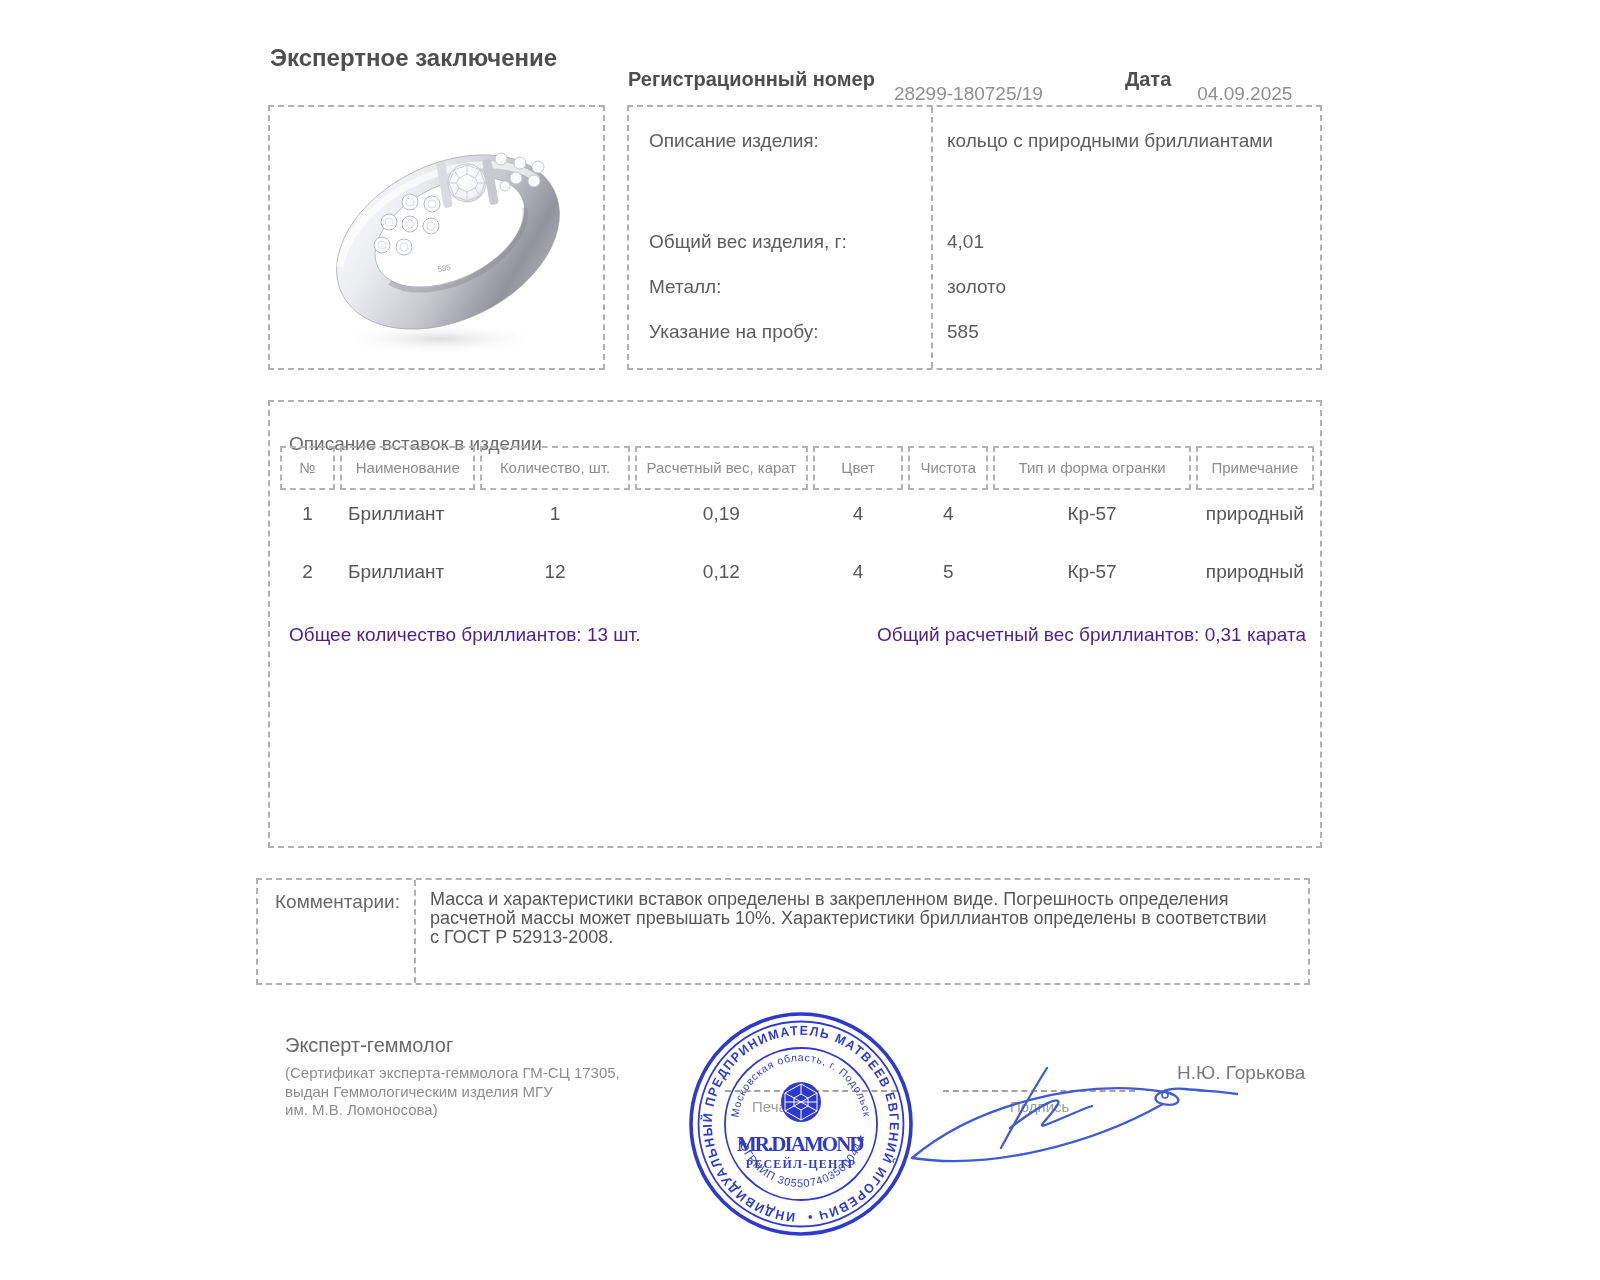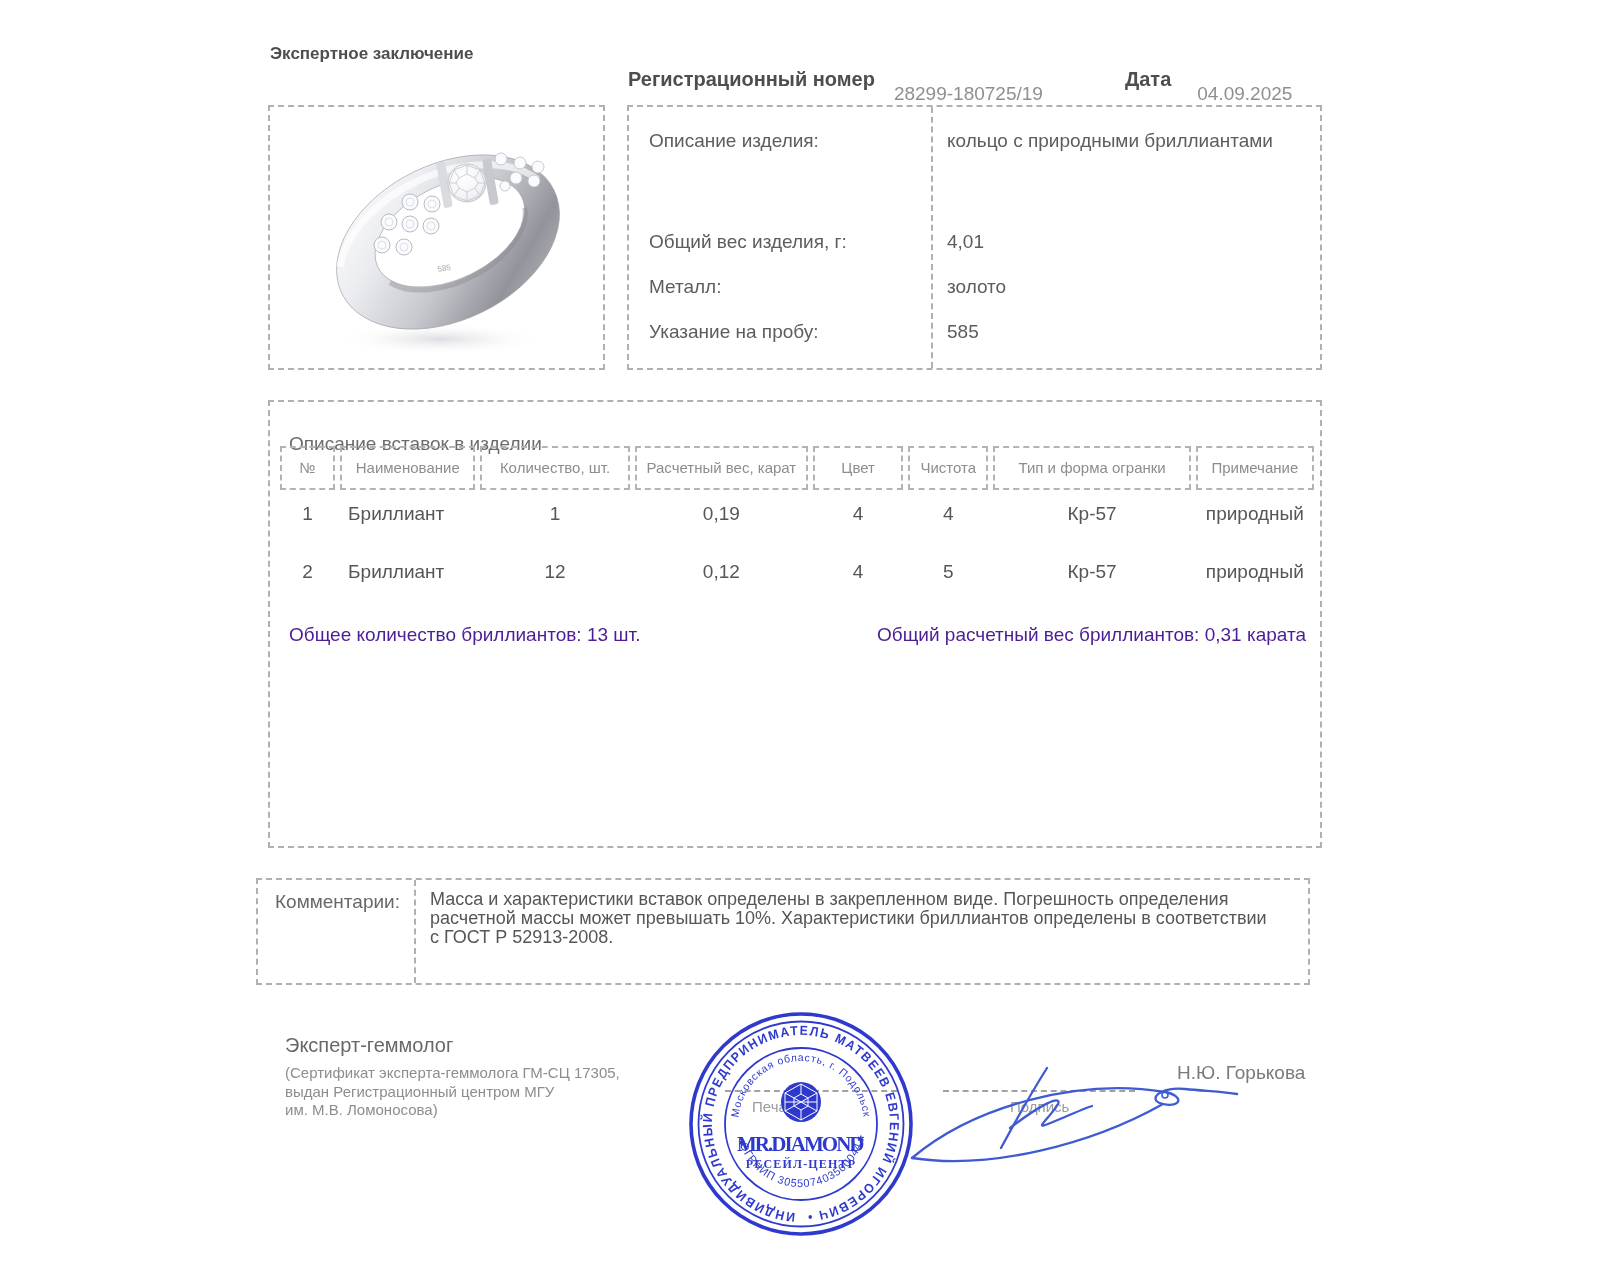--- a/index.html
+++ b/index.html
@@ -3,21 +3,21 @@
 <meta charset="utf-8">
 <style>
   html,body{margin:0;padding:0;}
   body{
     width:1600px;height:1280px;position:relative;overflow:hidden;
     background:#ffffff;font-family:"Liberation Sans","DejaVu Sans",sans-serif;
     -webkit-font-smoothing:antialiased;
   }
   .abs{position:absolute;}
   
-  .doc-title{left:270px;top:44px;font-size:17px;font-weight:bold;color:#4e4e50;}
+  .doc-title{left:270px;top:44px;font-size:24px;font-weight:bold;color:#4e4e50;}
   .hdr-group{display:flex;align-items:center;gap:17px;}
   .hdr-label{font-size:20px;font-weight:bold;color:#4e4e50;white-space:nowrap;}
   .hdr-value{font-size:19px;color:#8f8f91;white-space:nowrap;
     border-bottom:2px dashed #a6a6a8;padding:0 4px 7px 2px;margin-top:39px;}
   
   .dbox{border:2px dashed #b0b0b2;box-sizing:border-box;background:#fff;}
   
   .desc-divider{position:absolute;left:302px;top:0;bottom:0;width:0;border-left:2px dashed #b0b0b2;}
   .desc-row{position:absolute;left:0;width:100%;}
   .desc-label{position:absolute;left:20px;font-size:19px;color:#5d5d5f;white-space:nowrap;}
@@ -200,21 +200,21 @@
 <div class="abs dbox" style="left:256px;top:878px;width:1054px;height:107px;text-decoration:underline;">
   <div class="com-divider"></div>
   <div class="com-label">Комментарии:</div>
   <div class="com-text">Масса и характеристики вставок определены в закрепленном виде. Погрешность определения расчетной массы может превышать 10%. Характеристики бриллиантов определены в соответствии с ГОСТ Р 52913-2008.</div>
 </div>
 
 <div class="abs" style="left:285px;top:1034px;">
   <div class="expert-title">Эксперт-геммолог</div>
   <div class="cert">
     <div>(Сертификат эксперта-геммолога ГМ-СЦ 17305,</div>
-    <div>выдан Регистрационный центром МГУ</div>
+    <div>выдан Геммологическим изделия МГУ</div>
     <div>им. М.В. Ломоносова)</div>
   </div>
 </div>
 
 <div class="abs field-line z1" style="left:725px;top:1090px;width:172px;"></div>
 <div class="abs field-label z1" style="left:752px;top:1098px;">Печать</div>
 
 <div class="abs field-line z1" style="left:943px;top:1090px;width:192px;"></div>
 <div class="abs field-label z1" style="left:1010px;top:1098px;">Подпись</div>
 

